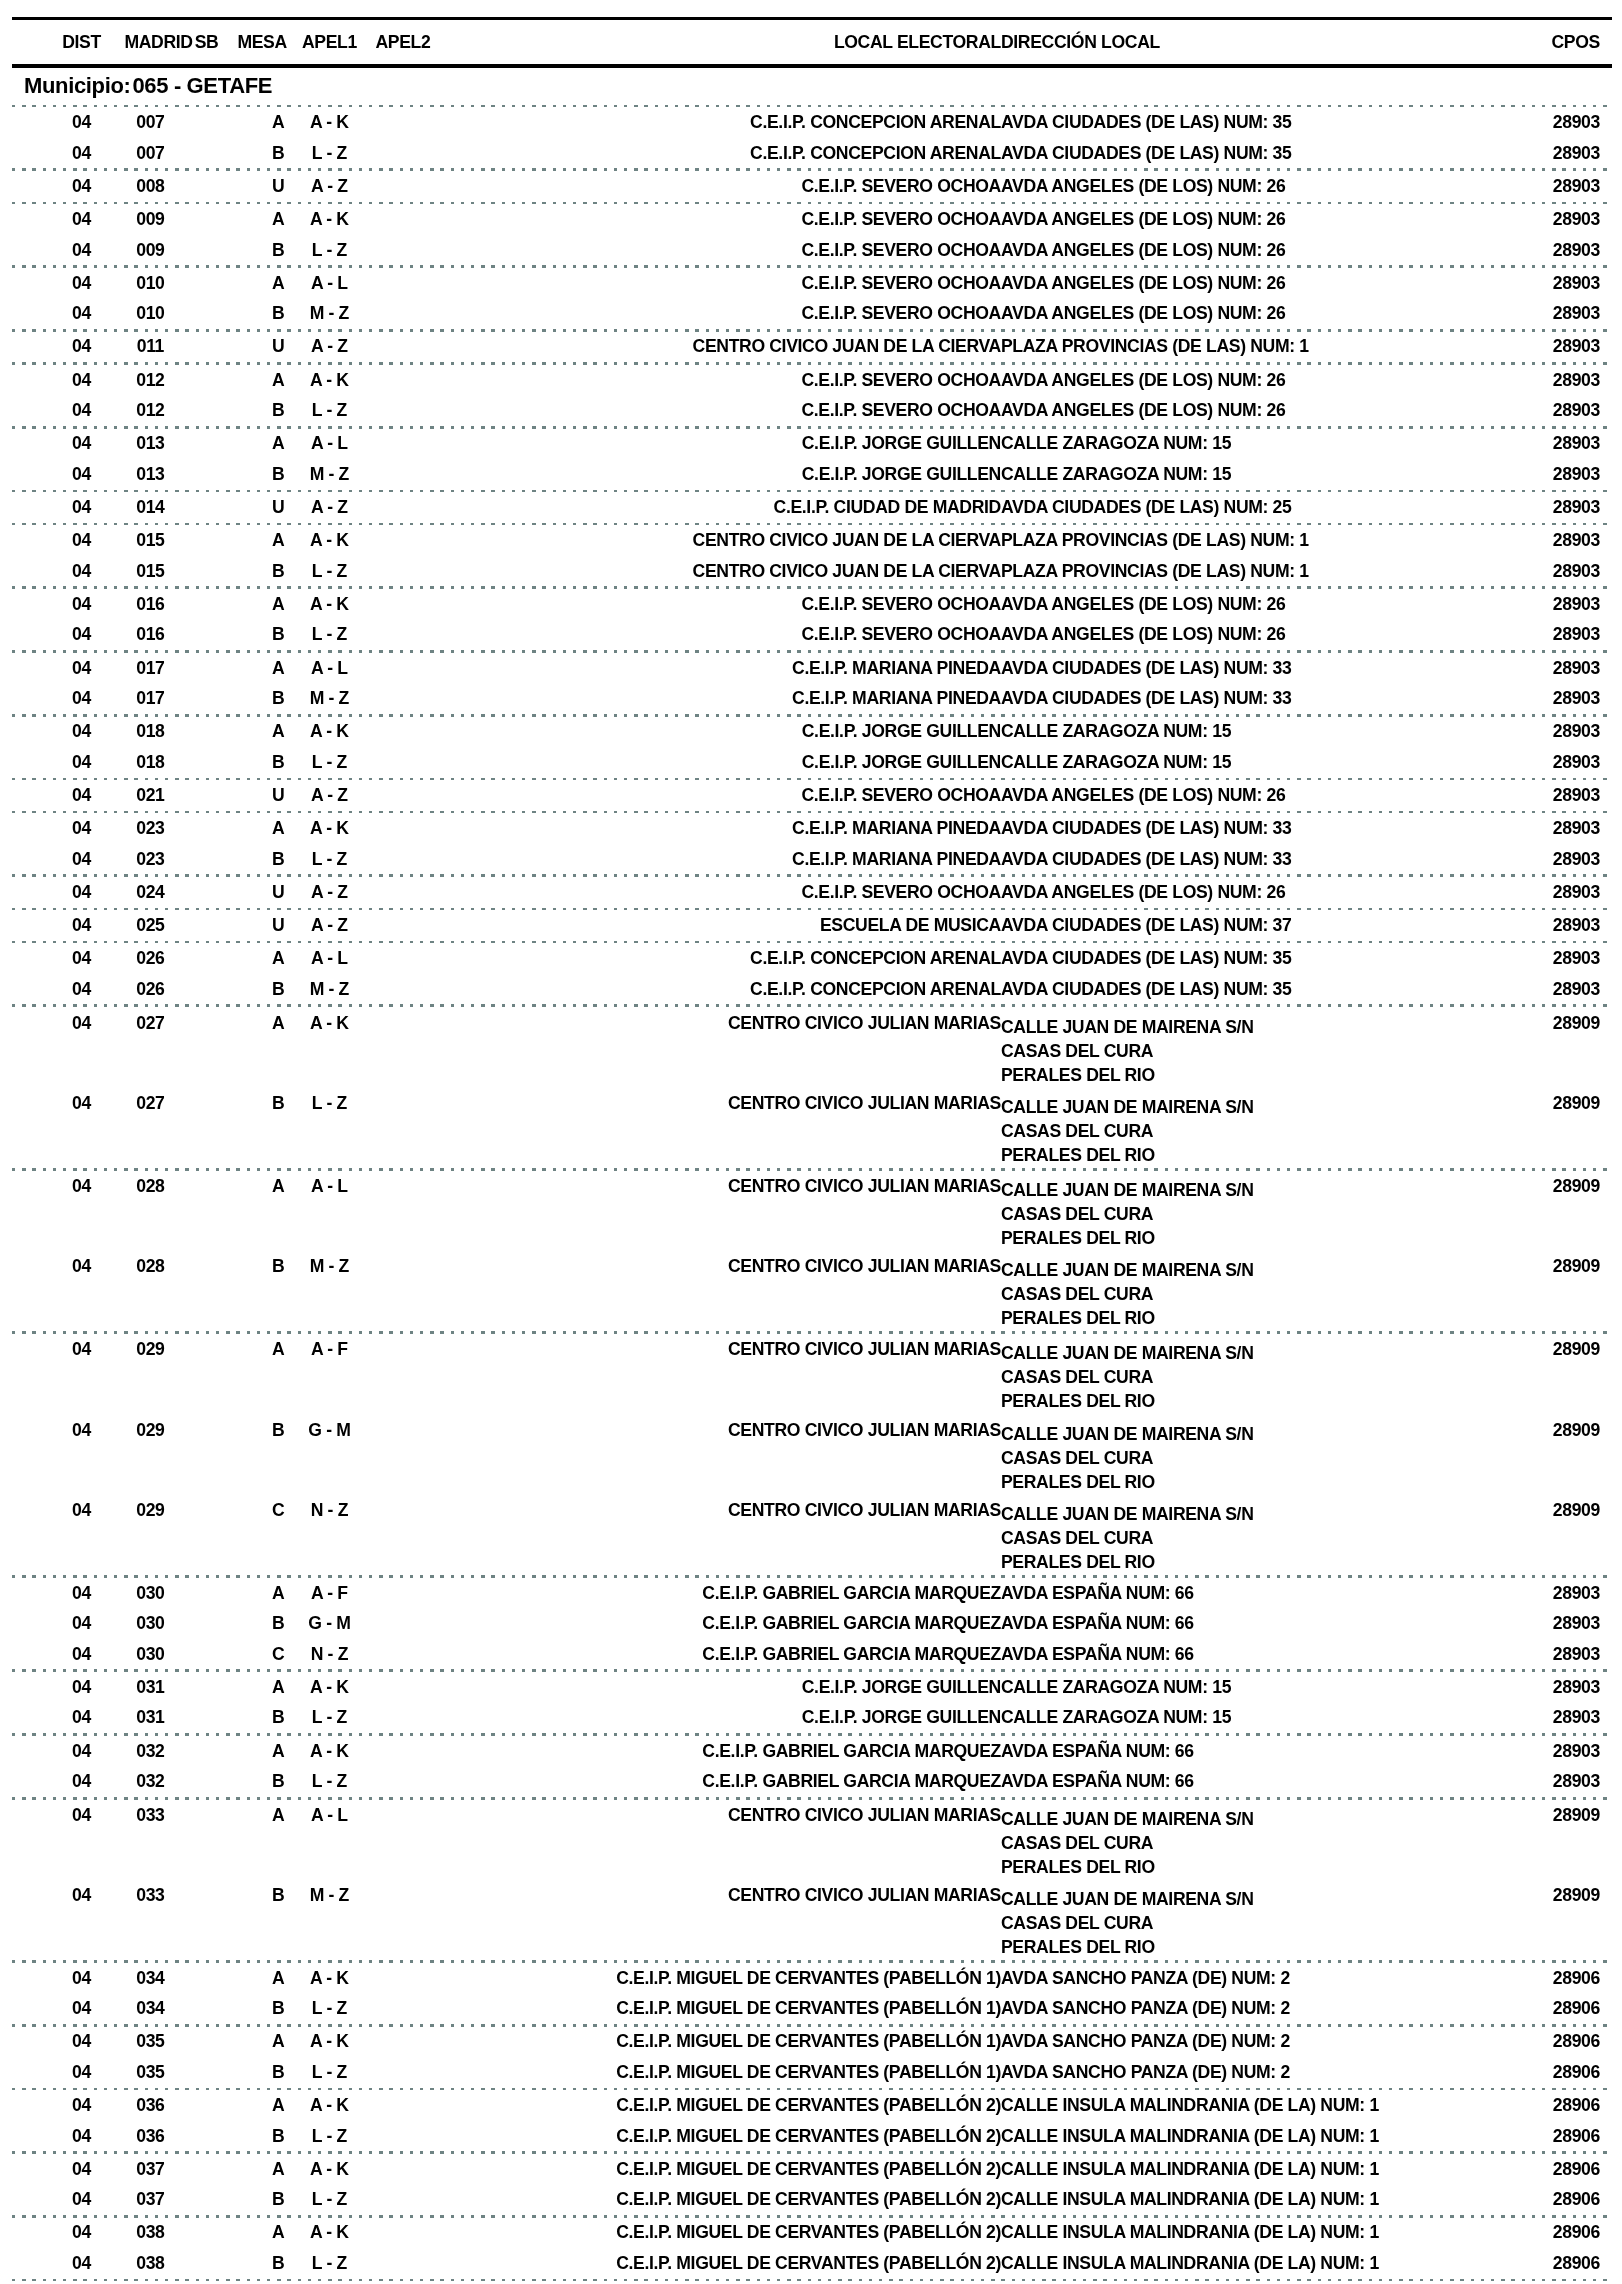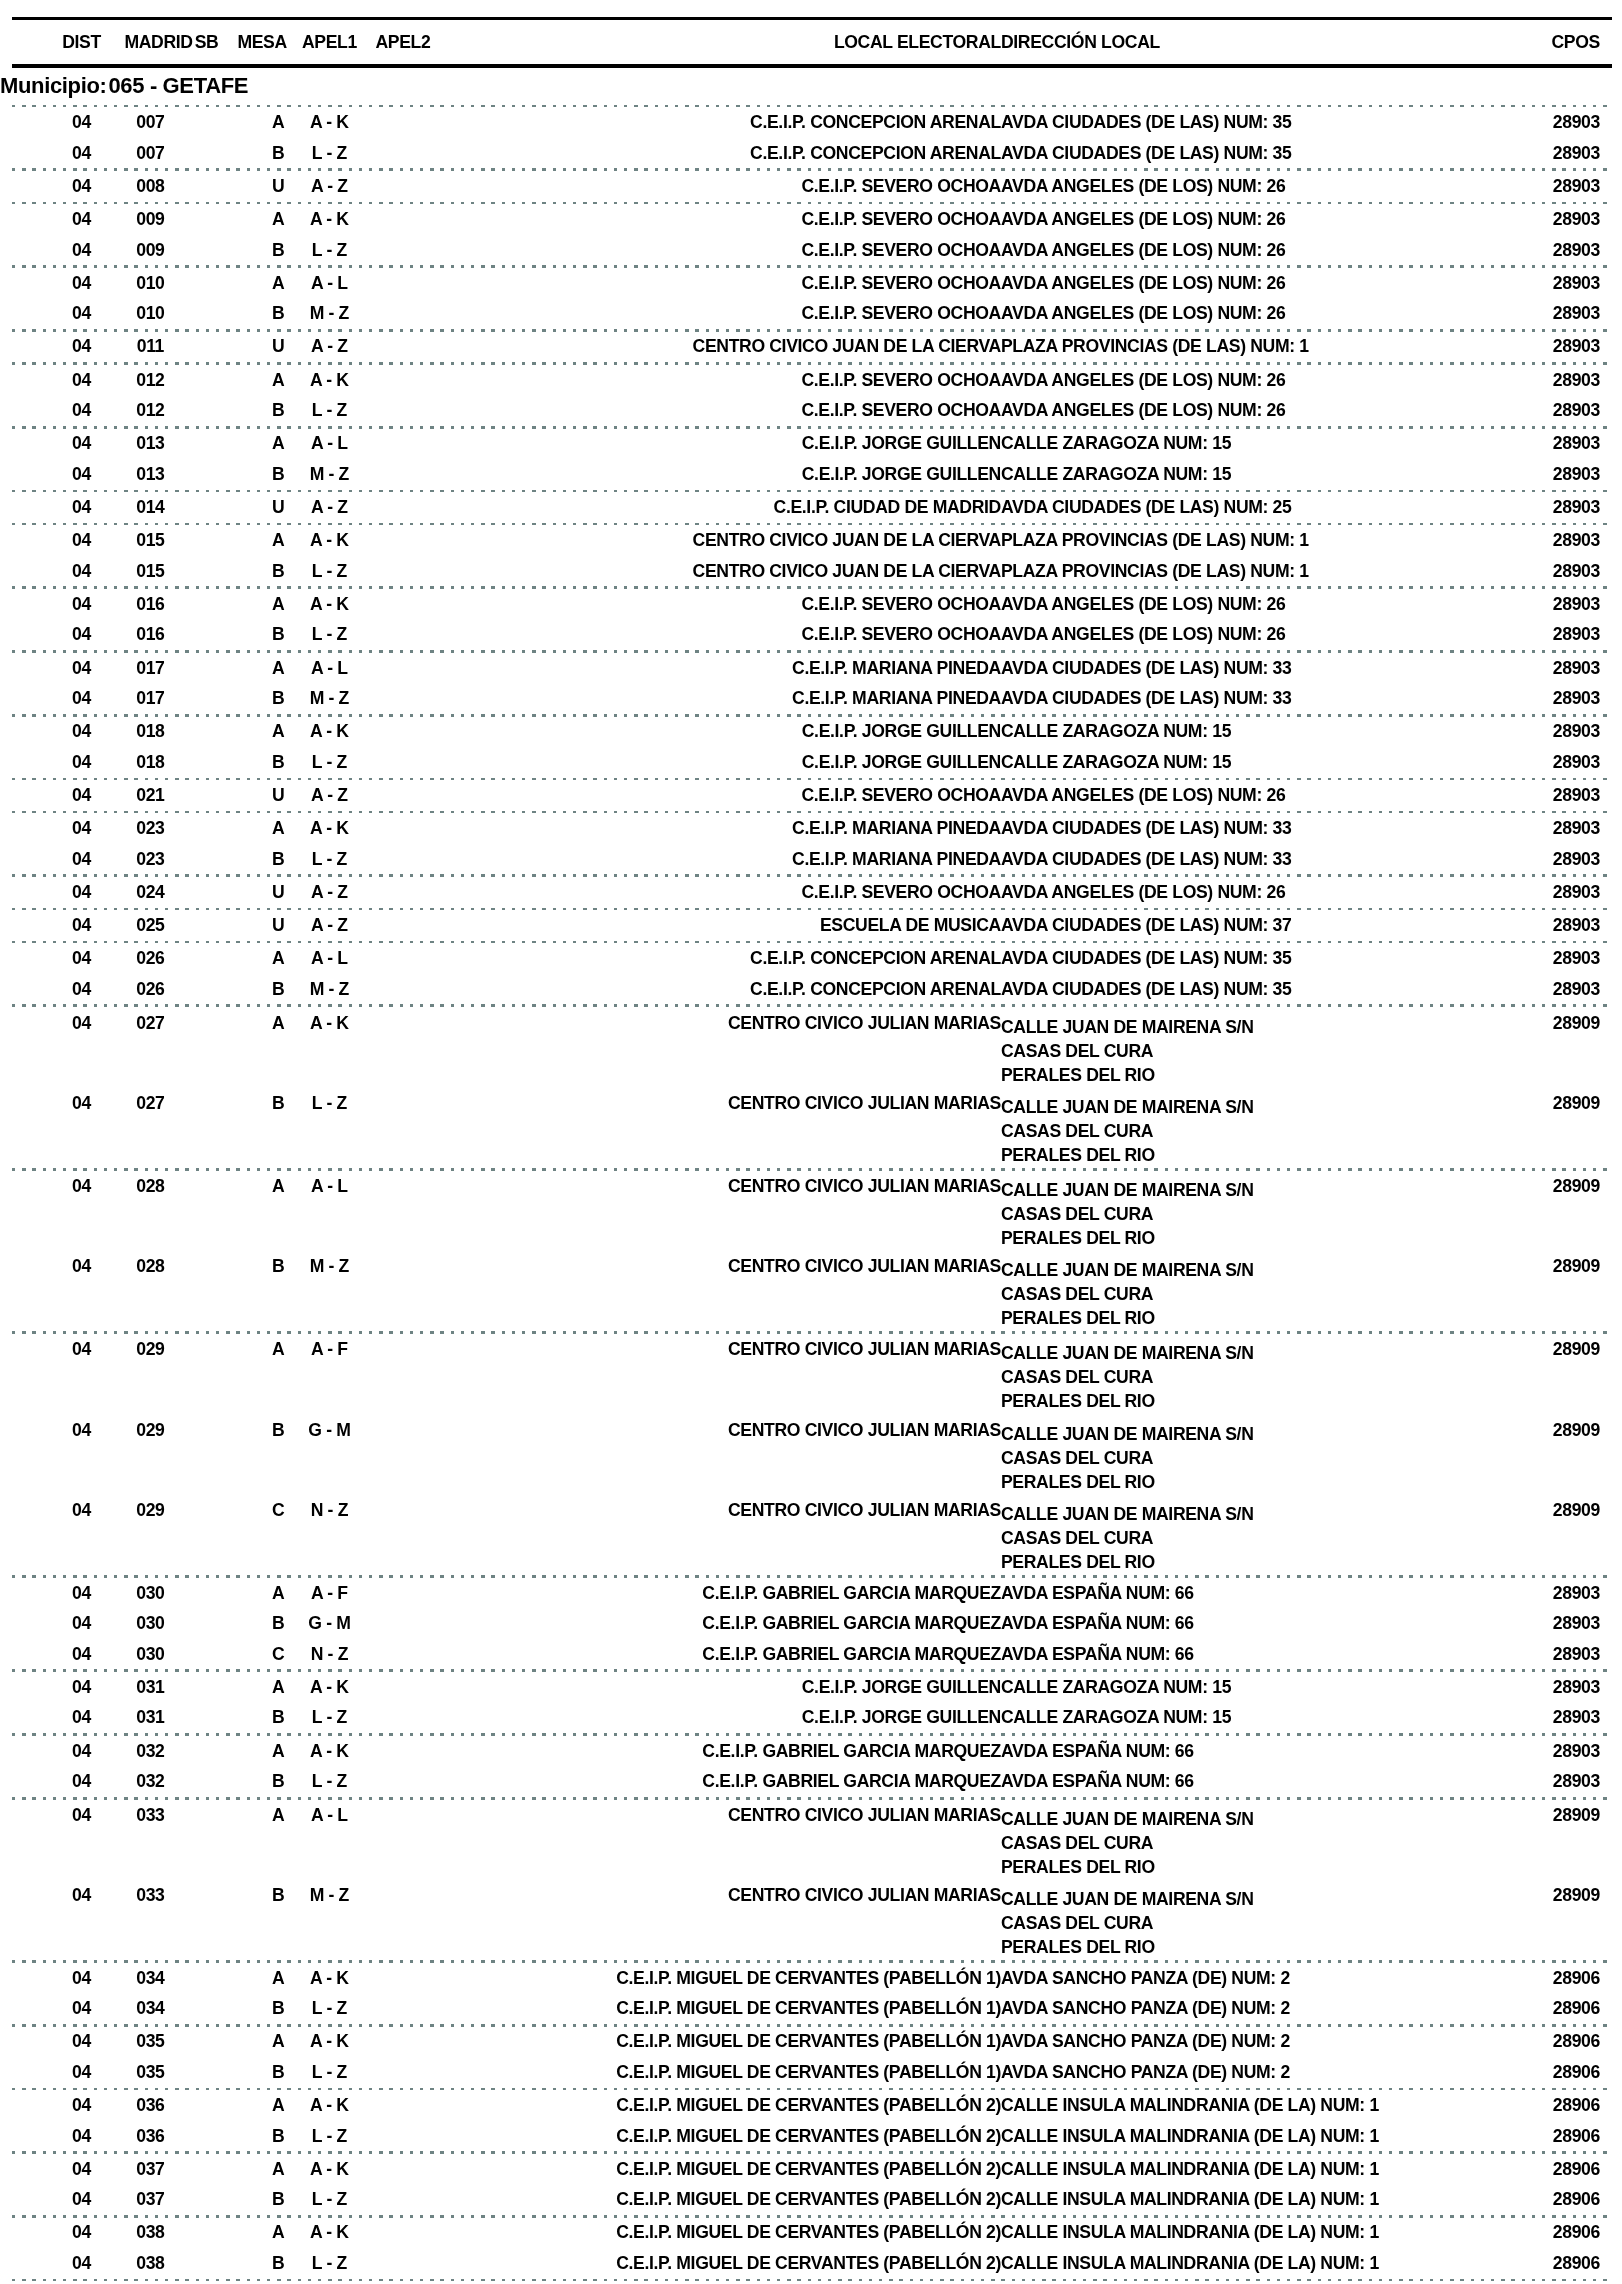--- a/index.html
+++ b/index.html
@@ -43,20 +43,21 @@
   .c-apel1 { grid-column: 10; text-align: center; white-space: nowrap; }
   .c-apel2 { grid-column: 12; text-align: center; white-space: nowrap; }
   .c-local { grid-column: 14; text-align: right;   white-space: nowrap; }
   .c-dir   { grid-column: 15; text-align: left;   white-space: nowrap; }
   .c-cpos  { grid-column: 16; text-align: right;  white-space: nowrap; }
 
   .municipio-line {
     height: 37px;
     display: flex;
     align-items: center;
+    padding-left: 24px;
     font-size: 22px;
   }
   .municipio-line .value { margin-left: 2px; }
 
   .dotted {
     height: 2.7px;
     margin: 0 15px 0 11.5px;
     background: repeating-linear-gradient(to right, #6e8383 0 3.4px, transparent 3.4px 10.2px);
   }
 

